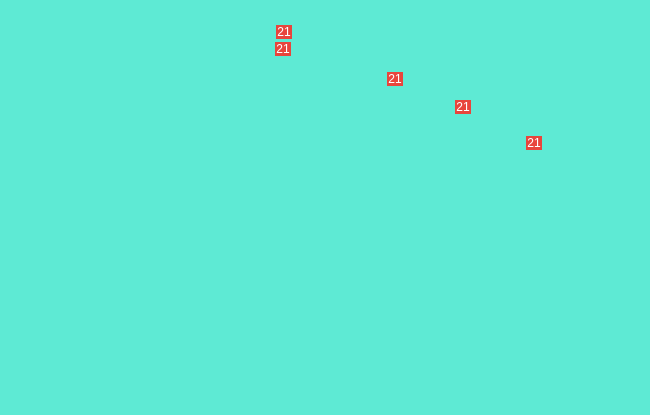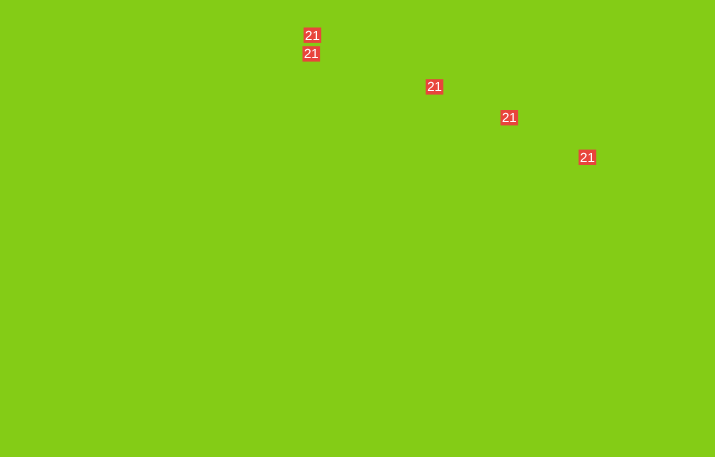--- a/index.html
+++ b/index.html
@@ -4,21 +4,21 @@
   <style>
     html, body {
       margin: 0;
       padding: 0;
       background: #ffffff;
     }
     .canvas {
       position: relative;
       width: 650px;
       height: 415px;
-      background: #84cc16;
+      background: #5eead4;
       overflow: hidden;
     }
     .badge {
       position: absolute;
       width: 16px;
       height: 14px;
       background: #e8453c;
       color: #ffffff;
       font-family: "Liberation Sans", sans-serif;
       font-size: 12px;

